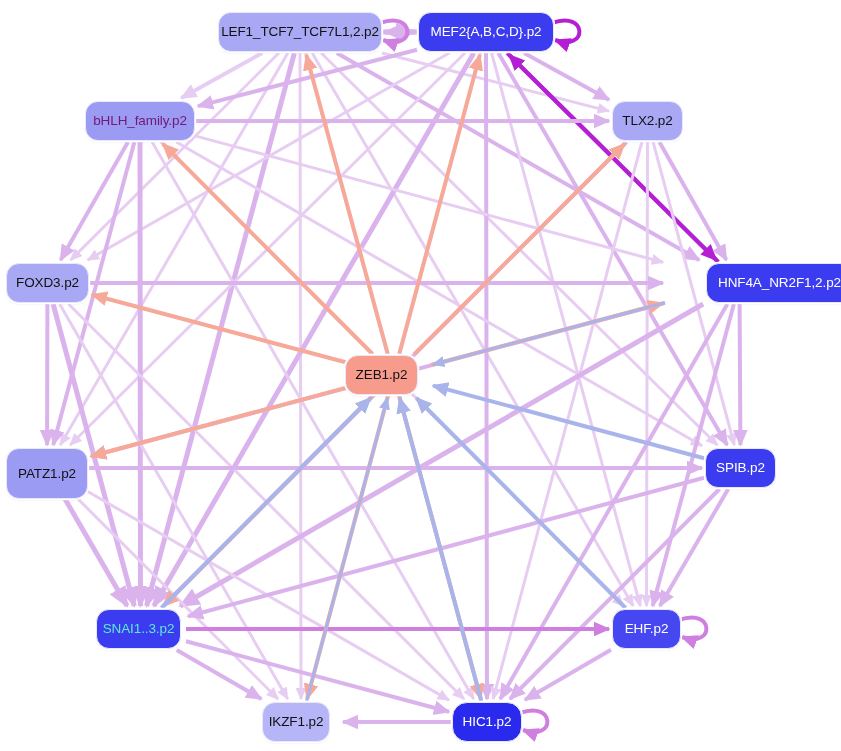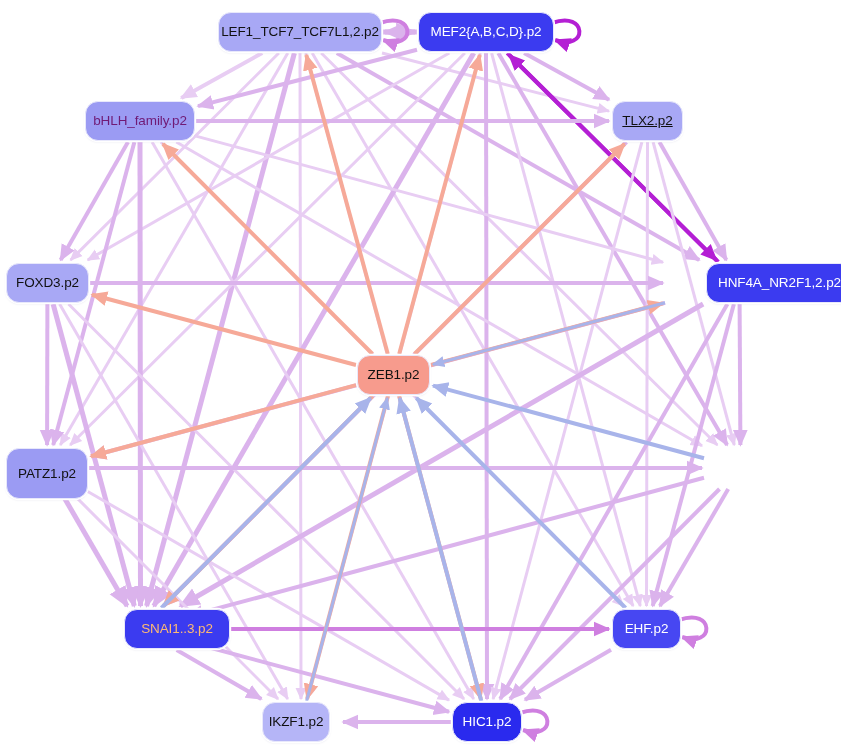--- a/index.html
+++ b/index.html
@@ -160,36 +160,39 @@
   <div id="node-layer">
       <div class="node" style="left: 218px; top: 12px; width: 164px; height: 40px; background: rgb(168, 168, 245); color: rgb(17, 17, 17);">
         <span class="node-label">LEF1_TCF7_TCF7L1,2.p2</span>
       </div>
       <div class="node" style="left: 418px; top: 12px; width: 136px; height: 40px; background: rgb(59, 59, 240); color: rgb(255, 255, 255);">
         <span class="node-label">MEF2{A,B,C,D}.p2</span>
       </div>
       <div class="node" style="left: 85px; top: 101px; width: 110px; height: 40px; background: rgb(155, 155, 243); color: #701a75;">
         <span class="node-label">bHLH_family.p2</span>
       </div>
-      <div class="node" style="left: 612px; top: 101px; width: 71px; height: 40px; background: rgb(168, 168, 245); color: rgb(17, 17, 17); text-decoration: underline;">
+      <div class="node" style="left: 612px; top: 101px; width: 71px; height: 40px; background: rgb(168, 168, 245); color: rgb(17, 17, 17);">
         <span class="node-label">TLX2.p2</span>
       </div>
       <div class="node" style="left: 6px; top: 263px; width: 83px; height: 40px; background: rgb(168, 168, 245); color: rgb(17, 17, 17);">
         <span class="node-label">FOXD3.p2</span>
       </div>
       <div class="node" style="left: 666px; top: 263px; width: 147px; height: 40px; background: rgb(59, 59, 240); color: rgb(255, 255, 255); margin-left: 40px;">
         <span class="node-label">HNF4A_NR2F1,2.p2</span>
       </div>
-      <div class="node" style="left: 357px; top: 355px; width: 73px; height: 40px; background: rgb(247, 155, 141); color: rgb(17, 17, 17);">
+      <div class="node" style="left: 345px; top: 355px; width: 73px; height: 40px; background: rgb(247, 155, 141); color: rgb(17, 17, 17);">
         <span class="node-label">ZEB1.p2</span>
       </div>
       <div class="node" style="left: 6px; top: 448px; width: 82px; height: 51px; background: rgb(155, 155, 243); color: rgb(17, 17, 17);">
         <span class="node-label">PATZ1.p2</span>
       </div>
-      <div class="node" style="left: 96px; top: 609px; width: 106px; height: 40px; background: rgb(59, 59, 240); color: #fdba74; margin-left: 28px;">
+      <div class="node" style="left: 705px; top: 448px; width: 71px; height: 40px; background: rgb(59, 59, 240); color: rgb(255, 255, 255);">
+        <span class="node-label">SPIB.p2</span>
+      </div>
+      <div class="node" style="left: 96px; top: 609px; width: 85px; height: 40px; background: rgb(59, 59, 240); color: #5eead4;">
         <span class="node-label">SNAI1..3.p2</span>
       </div>
       <div class="node" style="left: 612px; top: 609px; width: 69px; height: 40px; background: rgb(71, 71, 242); color: rgb(255, 255, 255);">
         <span class="node-label">EHF.p2</span>
       </div>
       <div class="node" style="left: 262px; top: 702px; width: 68px; height: 40px; background: rgb(181, 181, 247); color: rgb(17, 17, 17);">
         <span class="node-label">IKZF1.p2</span>
       </div>
       <div class="node" style="left: 452px; top: 702px; width: 70px; height: 40px; background: rgb(42, 42, 238); color: rgb(255, 255, 255); border-radius: 15px;">
         <span class="node-label">HIC1.p2</span>

